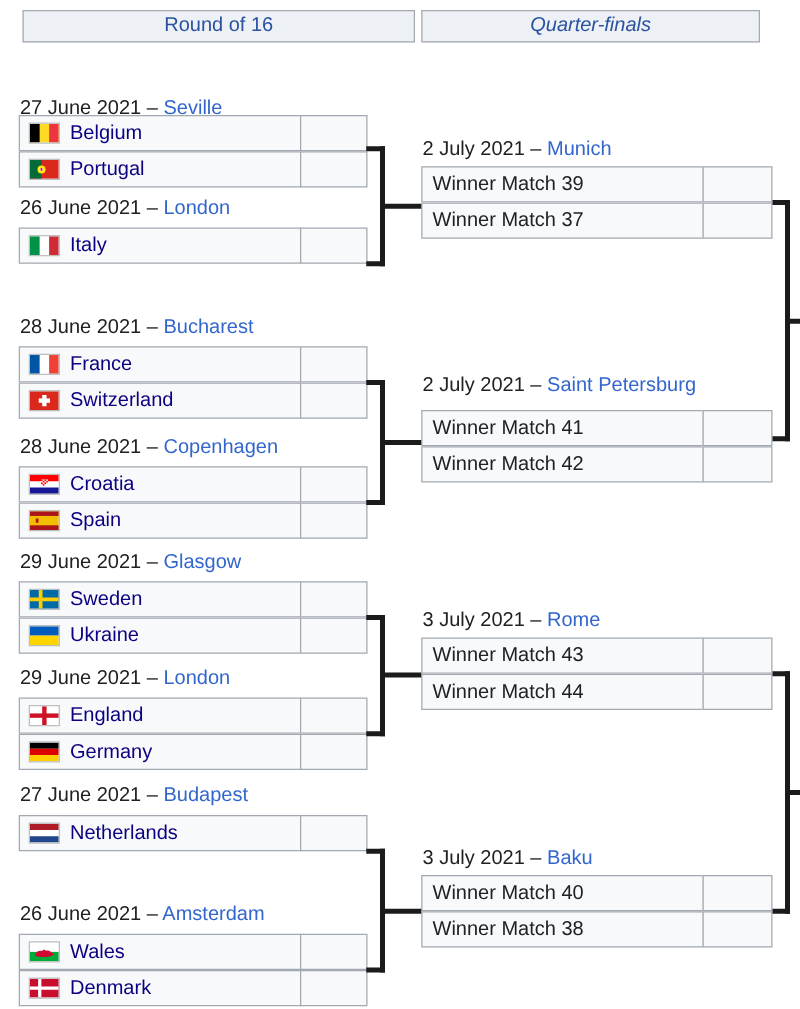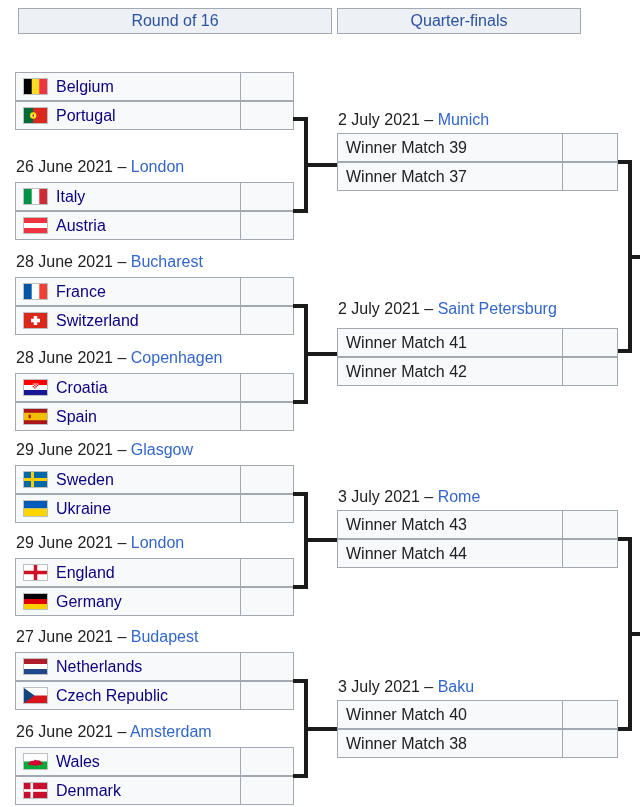--- a/index.html
+++ b/index.html
@@ -43,29 +43,29 @@
   .hline,.vline{position:absolute;background:var(--bracket-line);}
   .hline{height:4px;}
   .vline{width:4px;}
 </style>
 </head>
 <body>
 
 <div class="hdr" style="left:18px;width:314px;">
   <span>Round of 16</span>
 </div>
-<div class="hdr" style="left:337px;width:244px;">
+<div class="hdr" style="left:337px;width:271px;font-style:italic;">
   <span>Quarter-finals</span>
 </div>
 
 <div class="date" style="left:16px;top:76px;">
   <span>27 June 2021 –</span>
   <span class="city">Seville</span>
 </div>
-<div class="match r16" style="left:15px;top:72px;">
+<div class="match r16" style="left:15px;top:92px;">
   <div class="row">
     <div class="cell label-cell">
       <svg class="flag" viewBox="0 0 23 15">
           <rect width="23" height="15" fill="#FDDA24"></rect>
           <rect width="7.7" height="15" fill="#000"></rect>
           <rect x="15.3" width="7.7" height="15" fill="#EF3340"></rect>
         </svg>
       <span class="team">Belgium</span>
     </div>
     <div class="cell score-cell"></div>
@@ -91,30 +91,20 @@
 </div>
 <div class="match r16" style="left:15px;top:182px;">
   <div class="row">
     <div class="cell label-cell">
       <svg class="flag" viewBox="0 0 23 15">
           <rect width="23" height="15" fill="#fff"></rect>
           <rect width="7.7" height="15" fill="#009246"></rect>
           <rect x="15.3" width="7.7" height="15" fill="#CE2B37"></rect>
         </svg>
       <span class="team">Italy</span>
-    </div>
-    <div class="cell score-cell"></div>
-  </div>
-  <div class="row">
-    <div class="cell label-cell">
-      <svg class="flag" viewBox="0 0 23 15">
-          <rect width="23" height="15" fill="#EF3340"></rect>
-          <rect y="5" width="23" height="5" fill="#fff"></rect>
-        </svg>
-      <span class="team">Austria</span>
     </div>
     <div class="cell score-cell"></div>
   </div>
 </div>
 
 <div class="date" style="left:16px;top:251px;">
   <span>28 June 2021 –</span>
   <span class="city">Bucharest</span>
 </div>
 <div class="match r16" style="left:15px;top:277px;">
@@ -247,31 +237,20 @@
     <div class="cell label-cell">
       <svg class="flag" viewBox="0 0 23 15">
           <rect width="23" height="5" fill="#AE1C28"></rect>
           <rect y="5" width="23" height="5" fill="#fff"></rect>
           <rect y="10" width="23" height="5" fill="#21468B"></rect>
         </svg>
       <span class="team">Netherlands</span>
     </div>
     <div class="cell score-cell"></div>
   </div>
-  <div class="row">
-    <div class="cell label-cell">
-      <svg class="flag" viewBox="0 0 23 15">
-          <rect width="23" height="7.5" fill="#fff"></rect>
-          <rect y="7.5" width="23" height="7.5" fill="#D7141A"></rect>
-          <polygon points="0,0 10.5,7.5 0,15" fill="#11457E"></polygon>
-        </svg>
-      <span class="team">Czech Republic</span>
-    </div>
-    <div class="cell score-cell"></div>
-  </div>
 </div>
 
 <div class="date" style="left:16px;top:721px;">
   <span>26 June 2021 –</span>
   <span class="city">Amsterdam</span>
 </div>
 <div class="match r16" style="left:15px;top:747px;">
   <div class="row">
     <div class="cell label-cell">
       <svg class="flag" viewBox="0 0 23 15">

